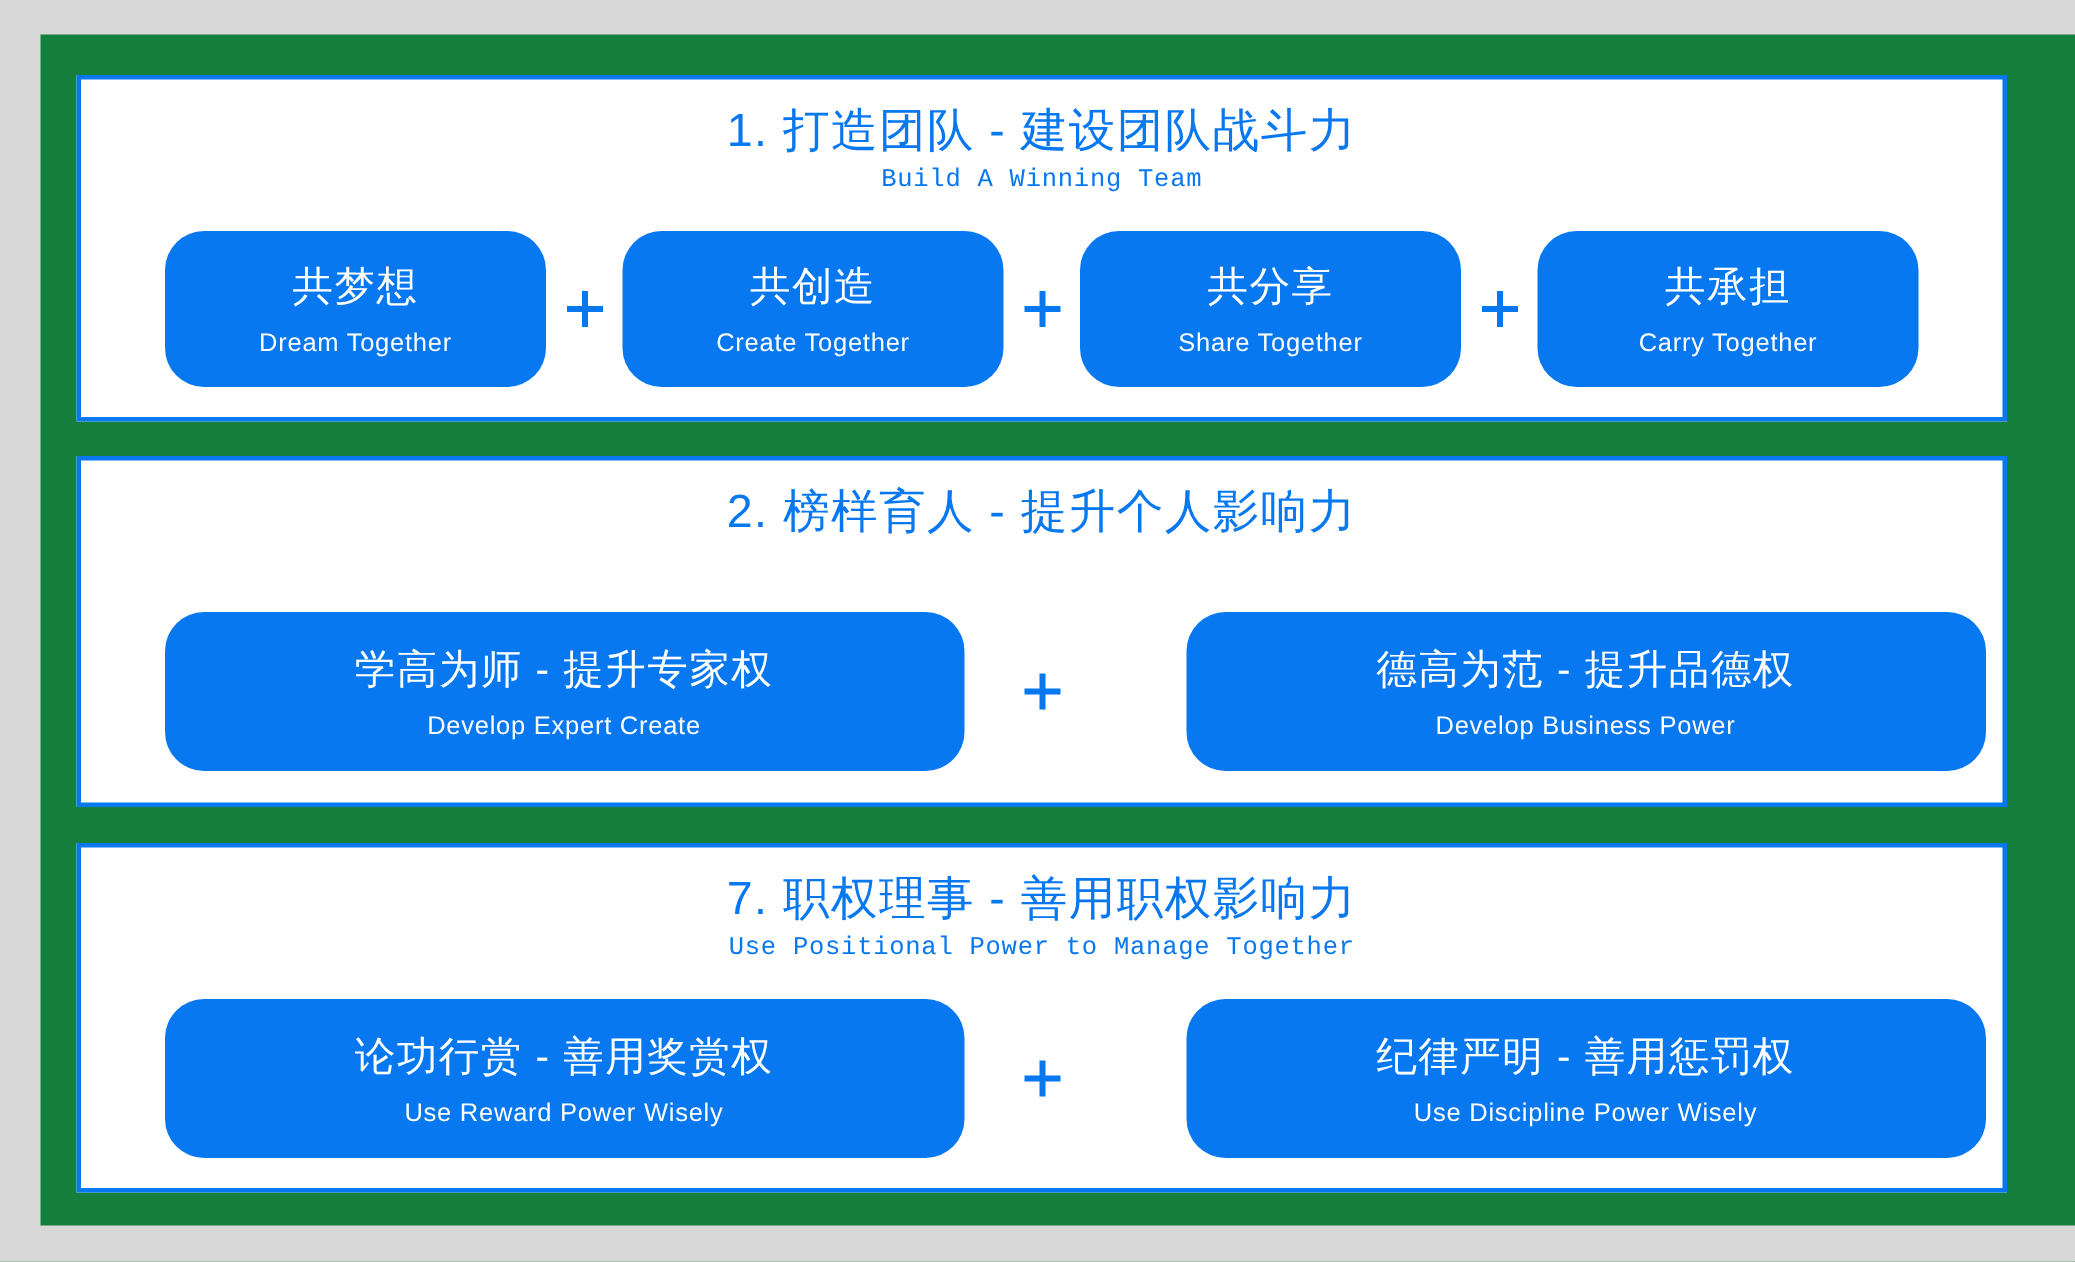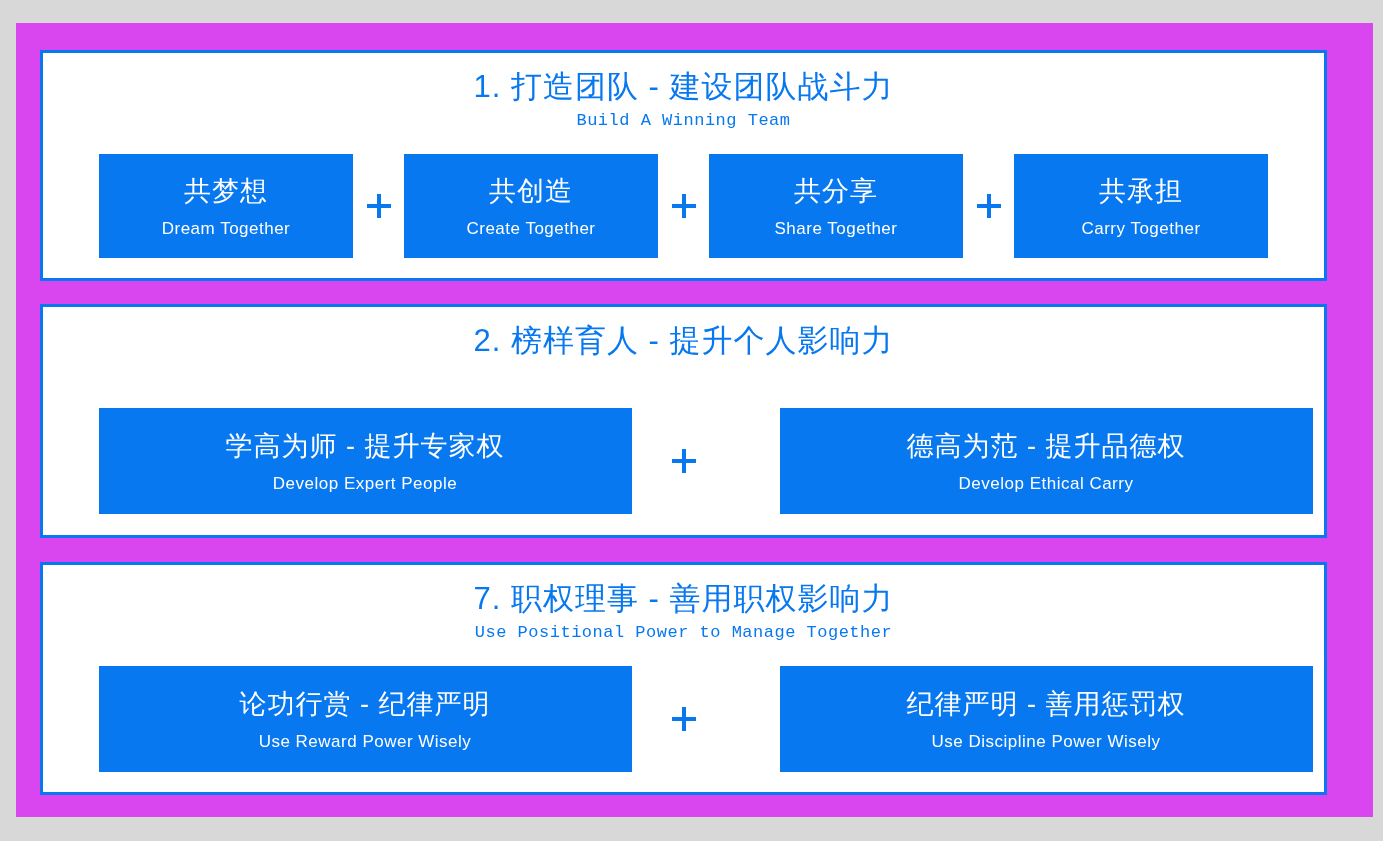--- a/index.html
+++ b/index.html
@@ -9,23 +9,23 @@
   *{ box-sizing:border-box; }
   html,body{
     margin:0; padding:0;
     width:1383px; height:841px;
     background:var(--gray);
     font-family:"Liberation Sans", sans-serif;
     overflow:hidden;
   }
   .panel{
     position:absolute;
-    left:16px; top:23px;
+    left:27px; top:23px;
     width:1357px; height:794px;
-    background:#d946ef;
+    background:#15803d;
   }
   .section{
     position:absolute;
     left:24px;
     width:1287px;
     border:3px solid var(--blue);
     background:#ffffff;
   }
   .section-1{ top:27px;  height:231px; }
   .section-2{ top:281px; height:234px; }
@@ -59,20 +59,21 @@
   }
   .box{
     background:var(--blue);
     color:#ffffff;
     display:flex;
     flex-direction:column;
     align-items:center;
     justify-content:center;
     gap:10px;
     text-align:center;
+    border-radius:26px;
   }
   .box-sm{ width:254px; height:104px; }
   .box-lg{ width:533px; height:106px;margin-left:44px; }
   .box-zh{ font-size:27px; letter-spacing:1px; white-space:nowrap; }
   .box-en{ font-size:17px; letter-spacing:0.5px; white-space:nowrap; }
 
   .plus-cell{
     display:flex; align-items:center; justify-content:center;
   }
   .plus-cell-sm{ width:51px; }
@@ -127,38 +128,38 @@
         <div class="box-en">Carry Together</div>
       </div>
     </div>
   </div>
 
   <div class="section section-2">
     <div class="section-title">2. 榜样育人 - 提升个人影响力</div>
     <div class="row">
       <div class="box box-lg">
         <div class="box-zh">学高为师 - 提升专家权</div>
-        <div class="box-en">Develop Expert People</div>
+        <div class="box-en">Develop Expert Create</div>
       </div>
       <div class="plus-cell plus-cell-lg">
         <span class="plus-icon"></span>
       </div>
       <div class="box box-lg">
         <div class="box-zh">德高为范 - 提升品德权</div>
-        <div class="box-en">Develop Ethical Carry</div>
+        <div class="box-en">Develop Business Power</div>
       </div>
     </div>
   </div>
 
   <div class="section section-3">
     <div class="section-title">7. 职权理事 - 善用职权影响力</div>
     <div class="section-subtitle">Use Positional Power to Manage Together</div>
     <div class="row">
       <div class="box box-lg">
-        <div class="box-zh">论功行赏 - 纪律严明</div>
+        <div class="box-zh">论功行赏 - 善用奖赏权</div>
         <div class="box-en">Use Reward Power Wisely</div>
       </div>
       <div class="plus-cell plus-cell-lg">
         <span class="plus-icon"></span>
       </div>
       <div class="box box-lg">
         <div class="box-zh">纪律严明 - 善用惩罚权</div>
         <div class="box-en">Use Discipline Power Wisely</div>
       </div>
     </div>

